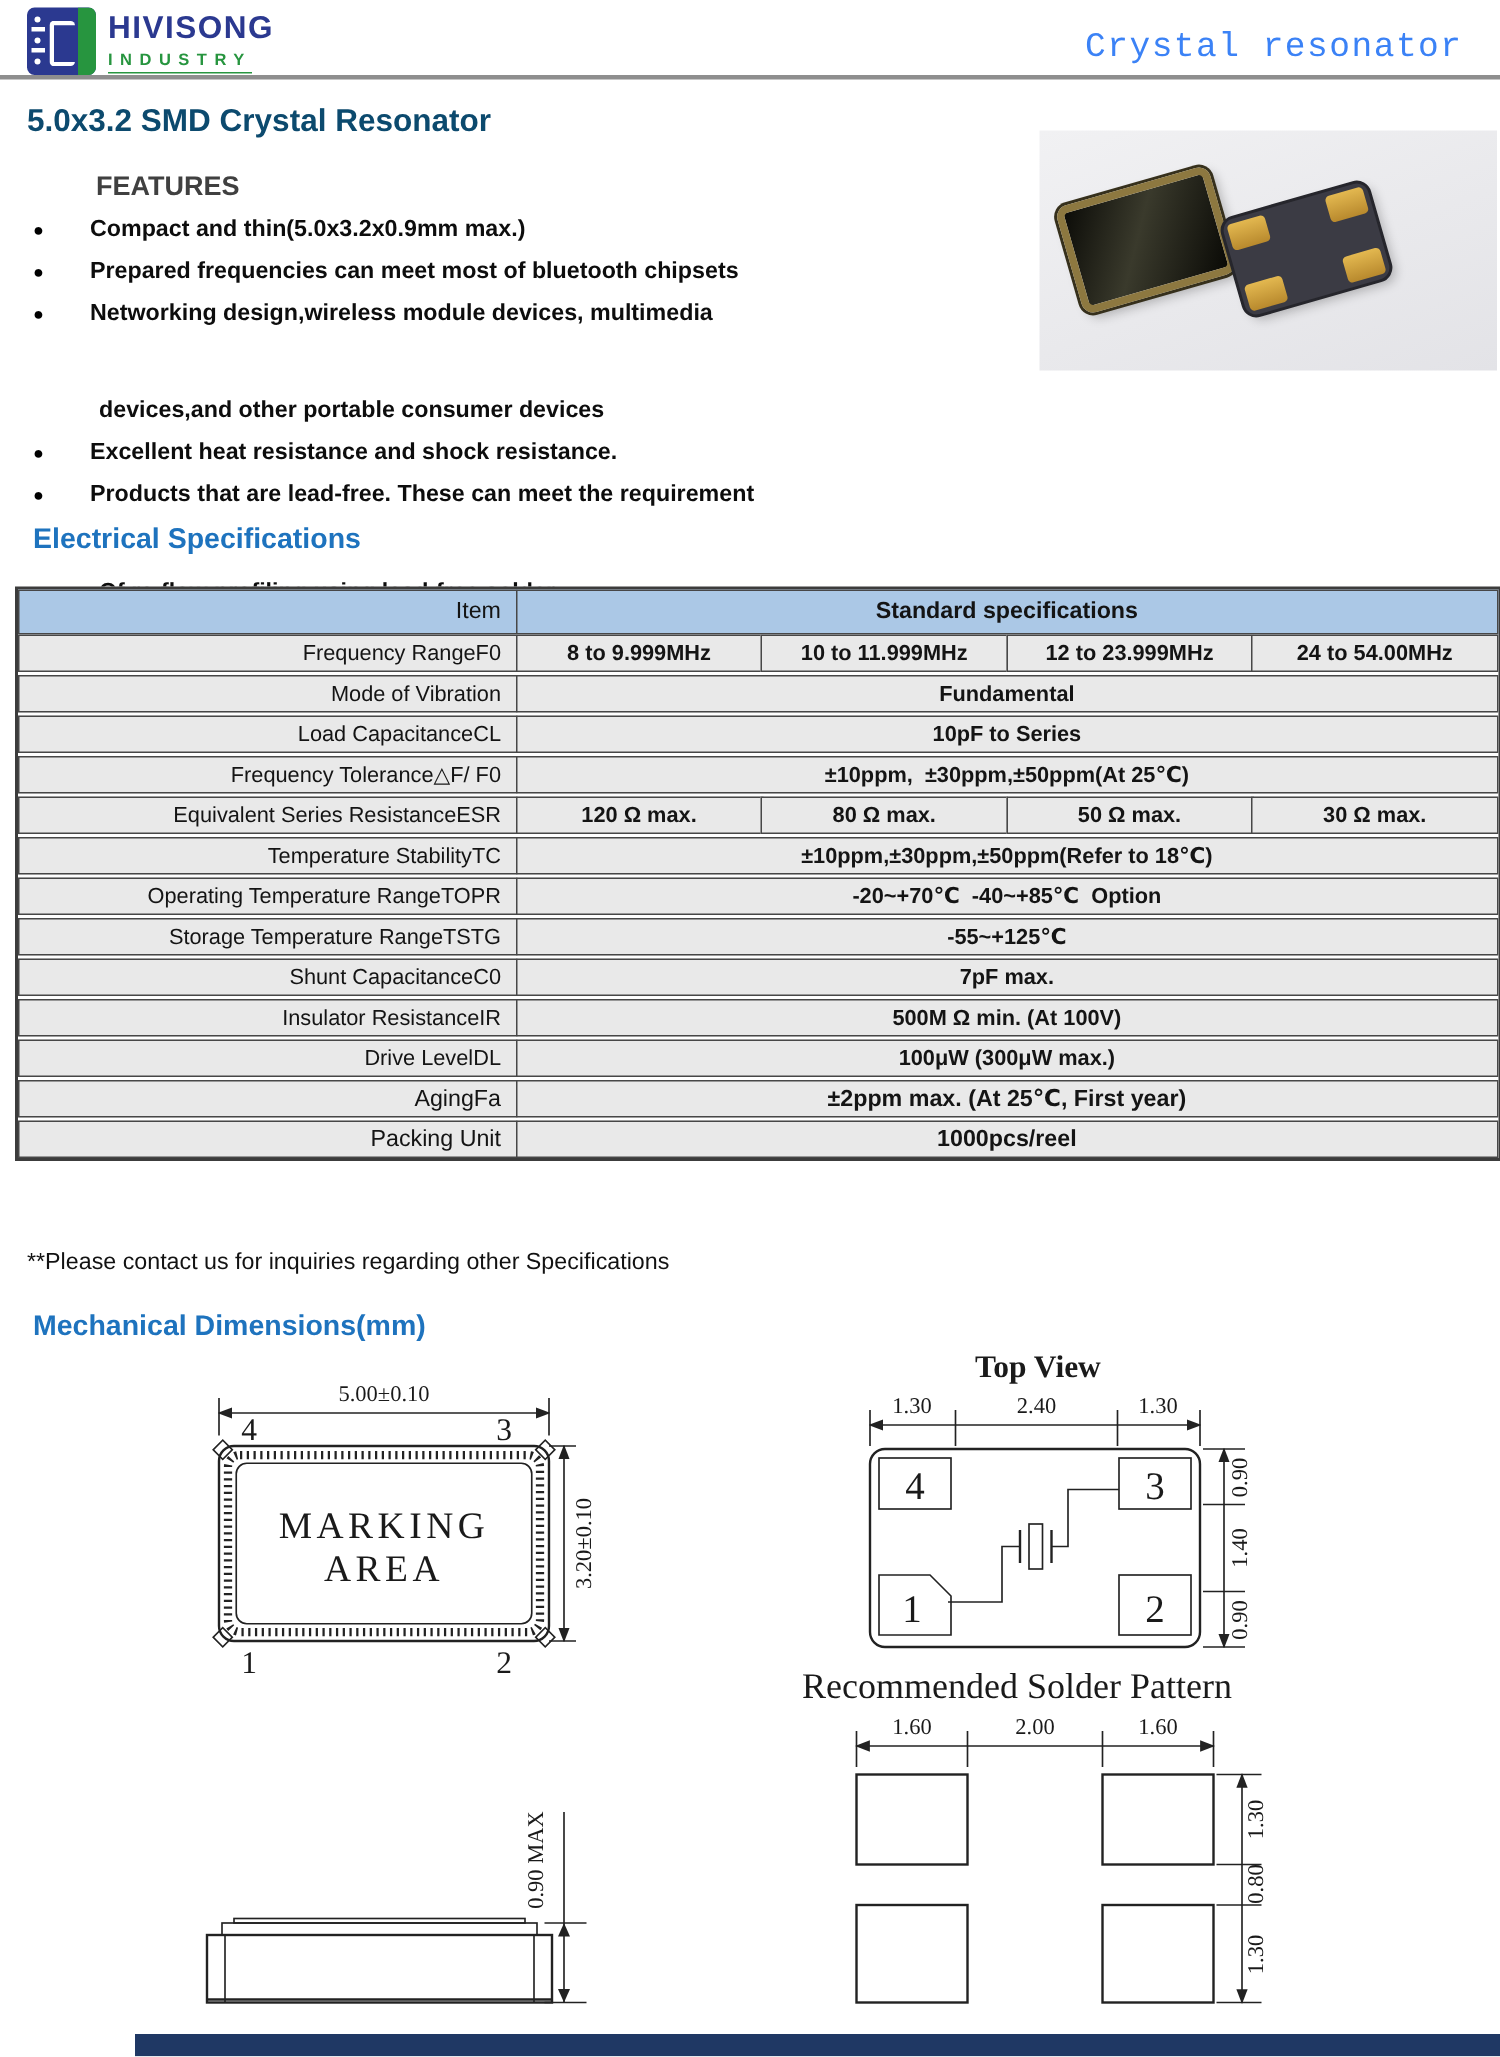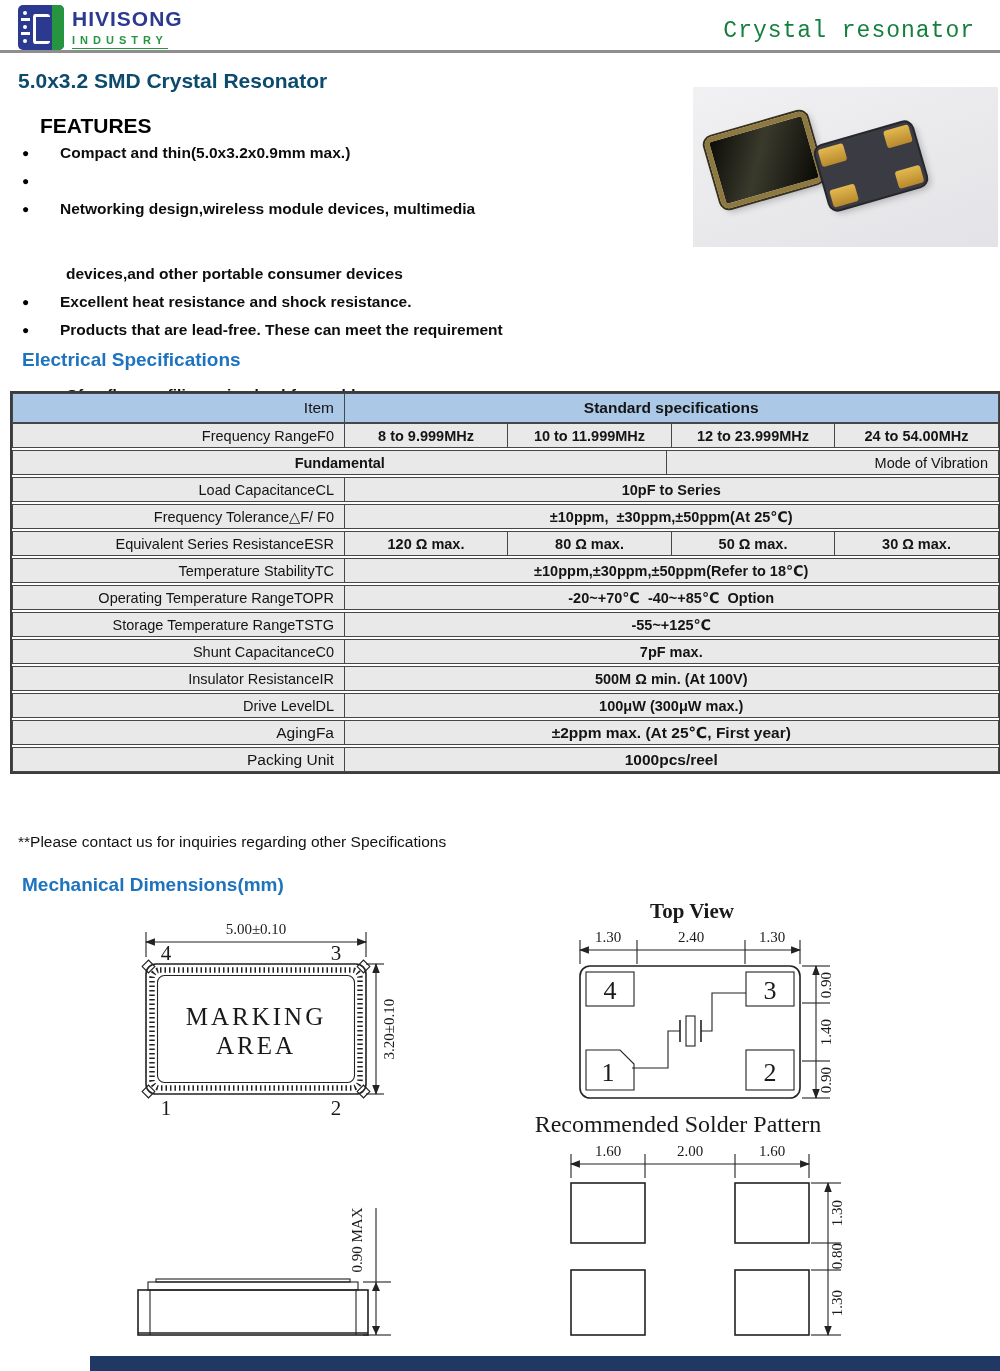--- a/index.html
+++ b/index.html
@@ -10,25 +10,25 @@
   .li-green{position:absolute;right:0;top:0;width:12px;height:100%;background:#27953f;}
   .li-bracket{position:absolute;left:15px;top:9px;width:14px;height:24px;border:3.5px solid #fff;border-right:none;border-radius:3px;}
   .li-trace{position:absolute;left:3px;height:2.5px;background:#fff;width:9px;}
   .t1{top:13px;}.t2{top:27px;}
   .li-dot{position:absolute;width:4px;height:4px;border-radius:50%;background:#fff;}
   .d1{left:5px;top:6px;}.d2{left:5px;top:20px;}.d3{left:5px;top:34px;}
   .brand{position:absolute;left:72px;top:8px;}
   .brand-name{font-size:21px;font-weight:800;color:#2b3990;letter-spacing:1px;line-height:22px;}
   .brand-sub{display:inline-block;font-size:11px;font-weight:700;color:#27953f;letter-spacing:5px;border-bottom:1.5px solid #27953f;padding-bottom:1px;line-height:14px;}
   .doc-type{position:absolute;right:25px;top:18px;font-family:"Liberation Mono","DejaVu Sans Mono",monospace;
-            font-size:23px;color:#15803d;letter-spacing:1px;}
+            font-size:23px;color:#3b82f6;letter-spacing:1px;}
   .header-rule{position:absolute;left:0;top:50px;width:1000px;height:0;border-top:3px solid #8e8e8e;}
   
   .page-title{position:absolute;left:18px;top:69px;font-size:21px;font-weight:700;color:#0c4a6e;}
-  .features-head{position:absolute;left:40px;top:114px;font-size:21px;font-weight:700;color:#000000;}
+  .features-head{position:absolute;left:64px;top:114px;font-size:18px;font-weight:700;color:#404040;}
   .features-list{position:absolute;left:22px;top:139px;width:640px;}
   .feat-line{display:flex;line-height:28px;}
   .feat-line .bullet{width:38px;font-size:12px;color:#000;}
   .feat-line .ftext{font-size:15.5px;font-weight:700;color:#0d0d0d;}
   .feat-line.cont .ftext{padding-left:6px;margin-top:37px;}
   
   .photo{position:absolute;left:693px;top:87px;width:305px;height:160px;
          background:linear-gradient(160deg,#f1f1f3 0%,#e9e9ec 55%,#e3e3e7 100%);}
   .chip{position:absolute;border-radius:8px;}
   .chip-lid{left:18px;top:36px;width:96px;height:64px;transform:rotate(-16deg);
@@ -94,20 +94,21 @@
 
   <div class="page-title">5.0x3.2 SMD Crystal Resonator</div>
   <div class="features-head">FEATURES</div>
   <div class="features-list">
       <div class="feat-line">
         <span class="bullet">●</span>
         <span class="ftext">Compact and thin(5.0x3.2x0.9mm max.)</span>
       </div>
       <div class="feat-line">
         <span class="bullet">●</span>
+        <span class="ftext">Prepared frequencies can meet most of bluetooth chipsets</span>
       </div>
       <div class="feat-line">
         <span class="bullet">●</span>
         <span class="ftext">Networking design,wireless module devices, multimedia</span>
       </div>
       <div class="feat-line cont">
         <span class="bullet"></span>
         <span class="ftext">devices,and other portable consumer devices</span>
       </div>
       <div class="feat-line">
@@ -143,22 +144,22 @@
       </div>
       <div class="cell head-cell val-cell">Standard specifications</div>
     </div>
     <div id="spec-rows" style="display:contents"><div class="trow">
           <div class="cell item-cell"><span>Frequency Range</span><span>F0</span></div>
           <div class="cell val-cell">8 to 9.999MHz</div>
           <div class="cell val-cell">10 to 11.999MHz</div>
           <div class="cell val-cell">12 to 23.999MHz</div>
           <div class="cell val-cell">24 to 54.00MHz</div>
         </div><div class="trow">
+          <div class="cell item-cell"><span>Mode of Vibration</span><span></span></div>
           <div class="cell val-cell">Fundamental</div>
-          <div class="cell item-cell"><span>Mode of Vibration</span><span></span></div>
         </div><div class="trow">
           <div class="cell item-cell"><span>Load Capacitance</span><span>CL</span></div>
           <div class="cell val-cell">10pF to Series</div>
         </div><div class="trow">
           <div class="cell item-cell"><span>Frequency Tolerance</span><span>△F/ F0</span></div>
           <div class="cell val-cell">±10ppm,  ±30ppm,±50ppm(At 25℃)</div>
         </div><div class="trow">
           <div class="cell item-cell"><span>Equivalent Series Resistance</span><span>ESR</span></div>
           <div class="cell val-cell">120 Ω max.</div>
           <div class="cell val-cell">80 Ω max.</div>

